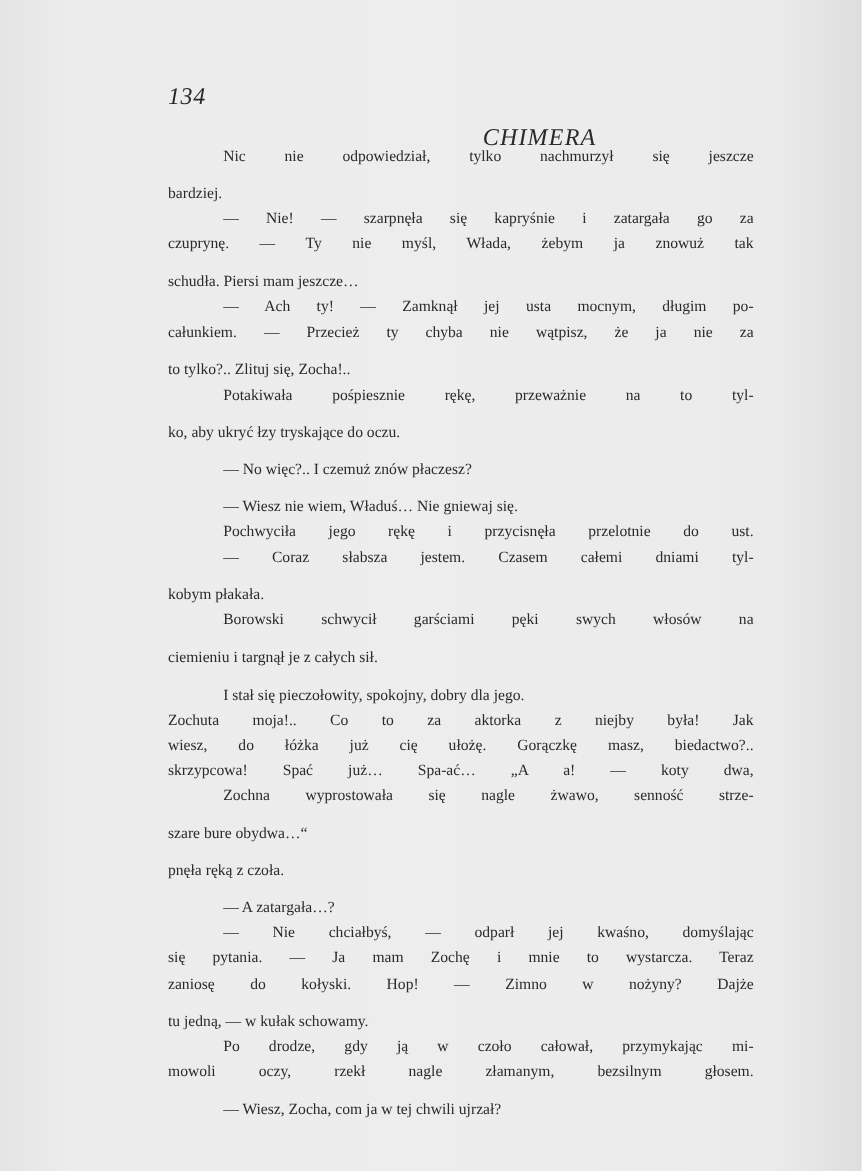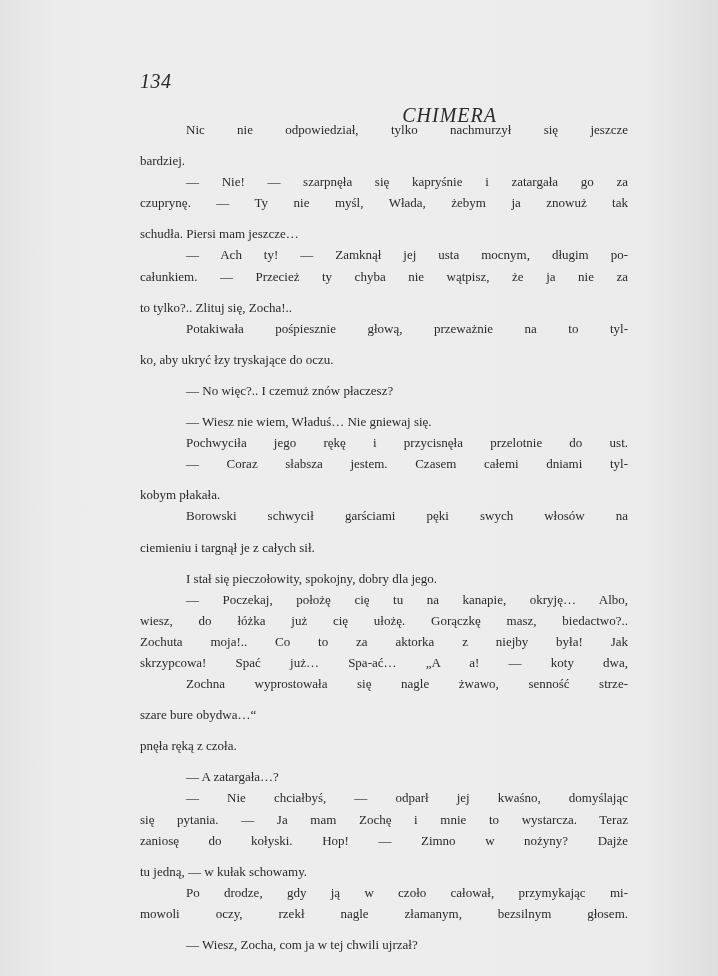--- a/index.html
+++ b/index.html
@@ -32,33 +32,32 @@
   </div>
   <div class="body-text" id="body-text">
       <span class="line indent">Nic nie odpowiedział, tylko nachmurzył się jeszcze</span>
       <span class="line last">bardziej.</span>
       <span class="line indent">— Nie! — szarpnęła się kapryśnie i zatargała go za</span>
       <span class="line">czuprynę. — Ty nie myśl, Włada, żebym ja znowuż tak</span>
       <span class="line last">schudła. Piersi mam jeszcze…</span>
       <span class="line indent">— Ach ty! — Zamknął jej usta mocnym, długim po-</span>
       <span class="line">całunkiem. — Przecież ty chyba nie wątpisz, że ja nie za</span>
       <span class="line last">to tylko?.. Zlituj się, Zocha!..</span>
-      <span class="line indent">Potakiwała pośpiesznie głową, przeważnie na to tyl-</span>
+      <span class="line indent">Potakiwała pośpiesznie rękę, przeważnie na to tyl-</span>
       <span class="line last">ko, aby ukryć łzy tryskające do oczu.</span>
       <span class="line indent last">— No więc?.. I czemuż znów płaczesz?</span>
       <span class="line indent last">— Wiesz nie wiem, Właduś… Nie gniewaj się.</span>
       <span class="line indent">Pochwyciła jego rękę i przycisnęła przelotnie do ust.</span>
       <span class="line indent">— Coraz słabsza jestem. Czasem całemi dniami tyl-</span>
       <span class="line last">kobym płakała.</span>
       <span class="line indent">Borowski schwycił garściami pęki swych włosów na</span>
       <span class="line last">ciemieniu i targnął je z całych sił.</span>
       <span class="line indent last">I stał się pieczołowity, spokojny, dobry dla jego.</span>
-      <span class="line indent">— Poczekaj, położę cię tu na kanapie, okryję… Albo,</span>
+      <span class="line">Zochuta moja!.. Co to za aktorka z niejby była! Jak</span>
       <span class="line">wiesz, do łóżka już cię ułożę. Gorączkę masz, biedactwo?..</span>
-      <span class="line">Zochuta moja!.. Co to za aktorka z niejby była! Jak</span>
       <span class="line">skrzypcowa! Spać już… Spa-ać… „A a! — koty dwa,</span>
       <span class="line indent">Zochna wyprostowała się nagle żwawo, senność strze-</span>
       <span class="line last">szare bure obydwa…“</span>
       <span class="line last">pnęła ręką z czoła.</span>
       <span class="line indent last">— A zatargała…?</span>
       <span class="line indent">— Nie chciałbyś, — odparł jej kwaśno, domyślając</span>
       <span class="line">się pytania. — Ja mam Zochę i mnie to wystarcza. Teraz</span>
       <span class="line">zaniosę do kołyski. Hop! — Zimno w nożyny? Dajże</span>
       <span class="line last">tu jedną, — w kułak schowamy.</span>
       <span class="line indent">Po drodze, gdy ją w czoło całował, przymykając mi-</span>

